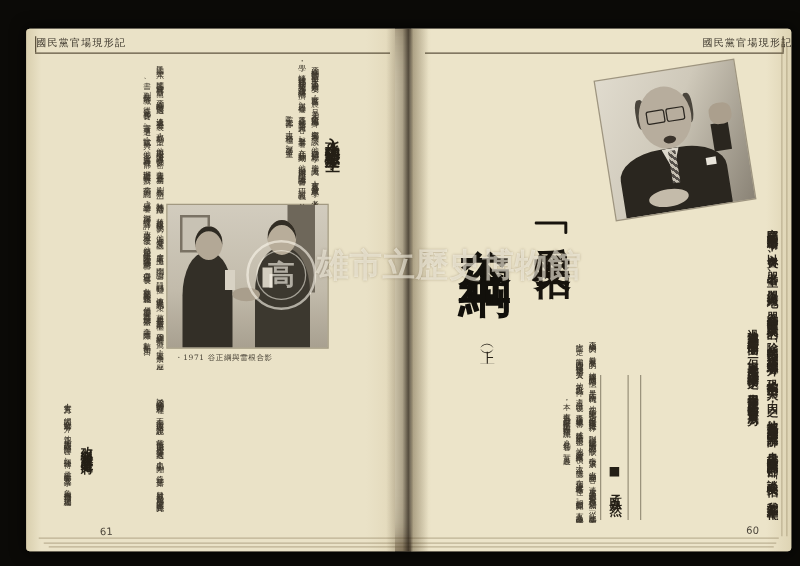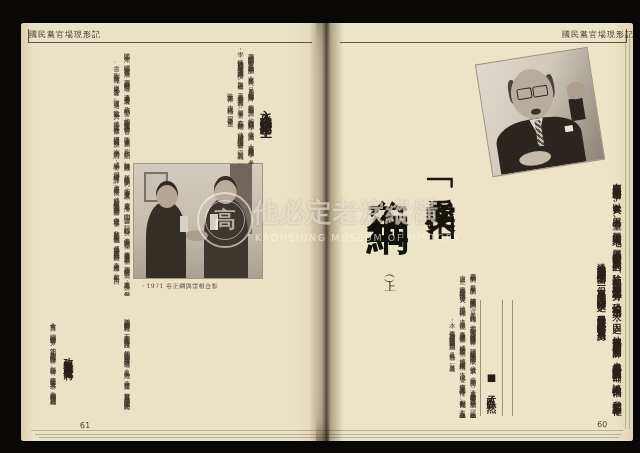--- a/index.html
+++ b/index.html
@@ -123,17 +123,16 @@
     <div class="edge-h" style="left:14px;top:411px;width:586px;"></div>
     <div class="edge-h" style="left:18px;top:414px;width:580px;"></div>
     <div class="edge-v" style="left:604px;top:10px;height:396px;"></div>
     <div class="edge-v" style="left:608px;top:14px;height:392px;"></div>
 
     <div class="gutter"></div>
 
     <div class="wm wm-logo">
       <div class="wm-logo-in">高</div>
     </div>
-    <div class="wm wm-cn">他必定老淚縱橫</div>
-    <div class="wm wm-en">KAOHSIUNG MUSEUM OF HISTORY</div>
+    <div class="wm wm-cn">雄市立歷史博物館</div>
 
   </div>
 </div>
 
 </body></html>

